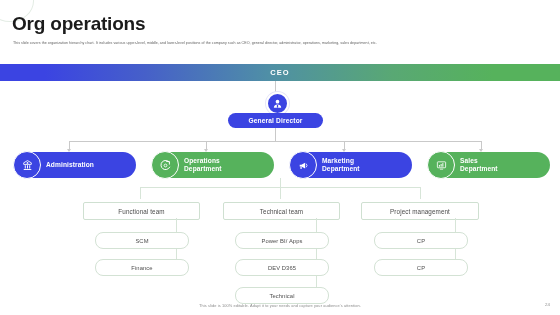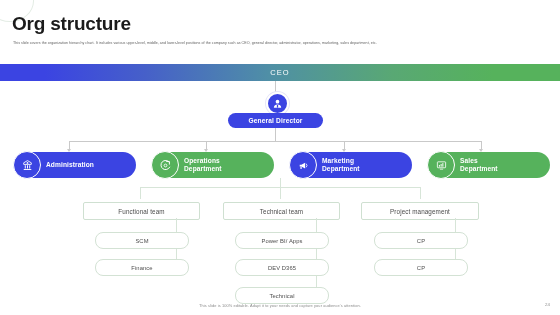--- a/index.html
+++ b/index.html
@@ -30,21 +30,21 @@
     font-size:3.6px;line-height:1.35;color:#5f5f5f;
     letter-spacing:0.05px;white-space:nowrap;overflow:hidden;
   }
 
   
   .ceo-bar{
     position:absolute;left:0;top:64px;width:560px;height:17px;
     background:linear-gradient(90deg,#3b44e2 0%,#3b44e2 8%,#4660c9 26%,#4f8fa6 48%,#59a874 70%,#56b25c 88%,#56b25c 100%);
     display:flex;align-items:center;justify-content:center;
   }
-  .ceo-bar span{color:#fff;font-size:7.5px;letter-spacing:1.1px;font-weight:normal;}
+  .ceo-bar span{color:#fff;font-size:7.5px;letter-spacing:1.1px;font-weight:bold;}
 
   
   .ln{position:absolute;background:#c9c9c9;}
   .ln.v{width:1px;}
   .ln.h{height:1px;}
   .ln-g{position:absolute;background:#d7e5d8;}
   .ln-g.v{width:1px;}
   .ln-g.h{height:1px;}
   .arrow-l{
     position:absolute;width:0;height:0;
@@ -117,21 +117,21 @@
     position:absolute;right:10px;top:302px;font-size:4.4px;color:#8f8f8f;
   }
 </style>
 </head>
 <body>
 
 <div class="slide">
 
   <div class="corner-arc"></div>
 
-  <div class="page-title">Org structure</div>
+  <div class="page-title">Org operations</div>
   <div class="page-sub">This slide covers the organization hierarchy chart. It includes various upper-level, middle, and lower-level positions of the company such as CEO, general director, administrator, operations, marketing, sales department, etc.</div>
 
   <div class="ceo-bar">
     <span>CEO</span>
   </div>
 
   <div class="ln v" style="left:275px;top:81px;height:11px;"></div>
 
   <div class="ln v" style="left:275px;top:128px;height:13px;"></div>
 

